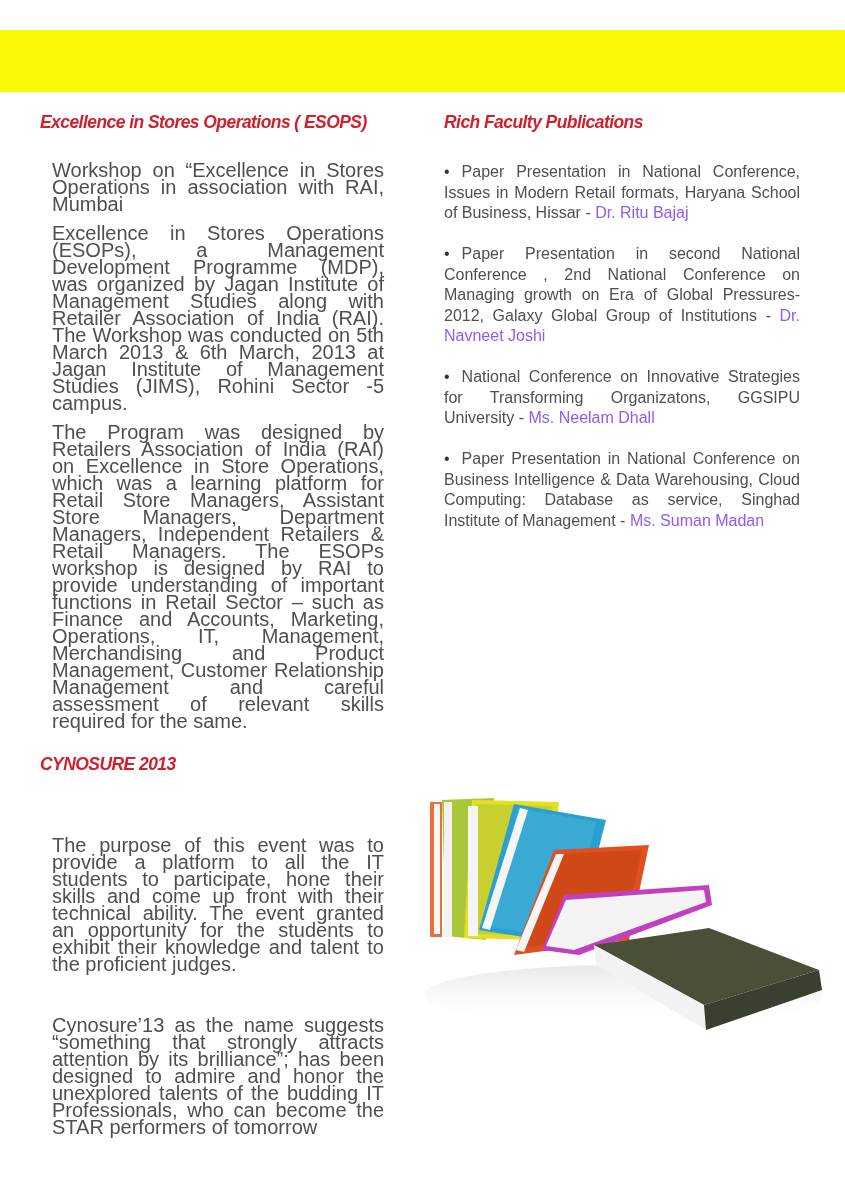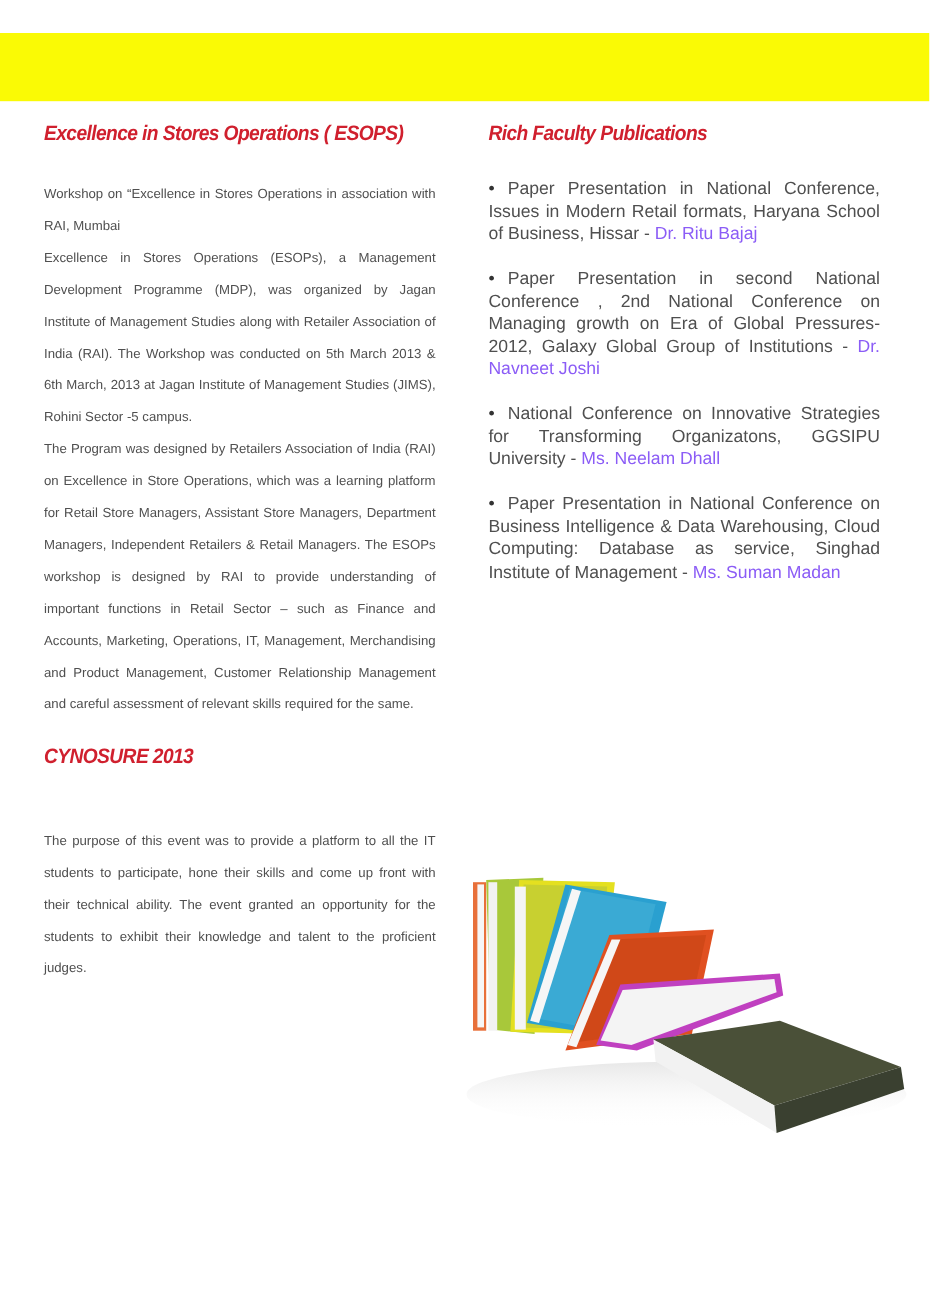--- a/index.html
+++ b/index.html
@@ -5,21 +5,21 @@
   html, body { margin: 0; padding: 0; background: #ffffff; }
   body { width: 845px; height: 1196px; position: relative; overflow: hidden;
          font-family: "Liberation Sans", sans-serif; color: #4a4a4a; }
   .yellow-band { position: absolute; left: 0; top: 30px; width: 845px; height: 62px; background: #fafa05; }
   .col { position: absolute; top: 110px; width: 356px; }
   .col-left { left: 40px; }
   .col-right { left: 444px; }
   .heading { color: #d0202e; font-style: italic; font-weight: bold; font-size: 19px;
              letter-spacing: -0.6px; transform: scaleX(0.92); transform-origin: left;
              margin: 0 0 28px 0; line-height: 24px; white-space: nowrap; }
-  .para { font-size: 12px; line-height: 29px; text-align: justify; margin: 0; color: #4f4f4f; }
+  .para { font-size: 20px; line-height: 17px; text-align: justify; margin: 12px; color: #4f4f4f; }
   .para .dark { color: #2a2a2a; }
   .gap { height: 20.5px; }
   .h2 { margin-top: 22px; }
   .pub { font-size: 16px; line-height: 20.5px; text-align: justify; margin: 0 0 20.5px 0; color: #4f4f4f; }
   .pub .bullet { color: #333; margin-right: 12px; }
   .pub .author { color: #8b5cf6; font-weight: normal; }
   .books { position: absolute; left: 424px; top: 780px; width: 410px; height: 250px; }
 </style>
 </head>
 <body>
@@ -29,20 +29,21 @@
 <div class="col col-left">
   <h2 class="heading">Excellence in Stores Operations ( ESOPS)</h2>
   <p class="para">Workshop on “Excellence in Stores Operations in association with RAI, Mumbai</p>
   <p class="para">Excellence in Stores Operations (ESOPs), a Management Development Programme (MDP), was organized by Jagan Institute of Management Studies along with Retailer Association of India (RAI). The Workshop was conducted on 5th March 2013 &amp; 6th March, 2013 at Jagan Institute of Management Studies (JIMS), Rohini Sector -5 campus.</p>
   <p class="para">The Program was designed by Retailers Association of India (RAI) on Excellence in Store Operations, which was a learning platform for Retail Store Managers, Assistant Store Managers, Department Managers, Independent Retailers &amp; Retail Managers. The ESOPs workshop is designed by RAI to provide understanding of important functions in Retail Sector – such as Finance and Accounts, Marketing, Operations, IT, Management, Merchandising and Product Management, Customer Relationship Management and careful assessment of relevant skills required for the same.</p>
 
   <h2 class="heading h2">CYNOSURE 2013</h2>
   <div class="gap"></div>
   <p class="para">The purpose of this event was to provide a platform to all the IT students to participate, hone their skills and come up front with their technical ability. The event granted an opportunity for the students to exhibit their knowledge and talent to the proficient judges.</p>
   <div class="gap"></div>
+  <p class="para">Cynosure’13 as the name suggests “something that strongly attracts attention by its brilliance”; has been designed to admire and honor the unexplored talents of the budding IT Professionals, who can become the STAR performers of tomorrow</p>
 </div>
 
 <div class="col col-right">
   <h2 class="heading">Rich Faculty Publications</h2>
   <p class="pub"><span class="bullet">•</span><span>Paper Presentation in National Conference, Issues in Modern Retail formats, Haryana School of Business, Hissar - </span><span class="author">Dr. Ritu Bajaj</span></p>
   <p class="pub"><span class="bullet">•</span><span>Paper Presentation in second National Conference , 2nd National Conference on Managing growth on Era of Global Pressures-2012, Galaxy Global Group of Institutions - </span><span class="author">Dr. Navneet Joshi</span></p>
   <p class="pub"><span class="bullet">•</span><span>National Conference on Innovative Strategies for Transforming Organizatons, GGSIPU University - </span><span class="author">Ms. Neelam Dhall</span></p>
   <p class="pub"><span class="bullet">•</span><span>Paper Presentation in National Conference on Business Intelligence &amp; Data Warehousing, Cloud Computing: Database as service, Singhad Institute of Management - </span><span class="author">Ms. Suman Madan</span></p>
 </div>
 

